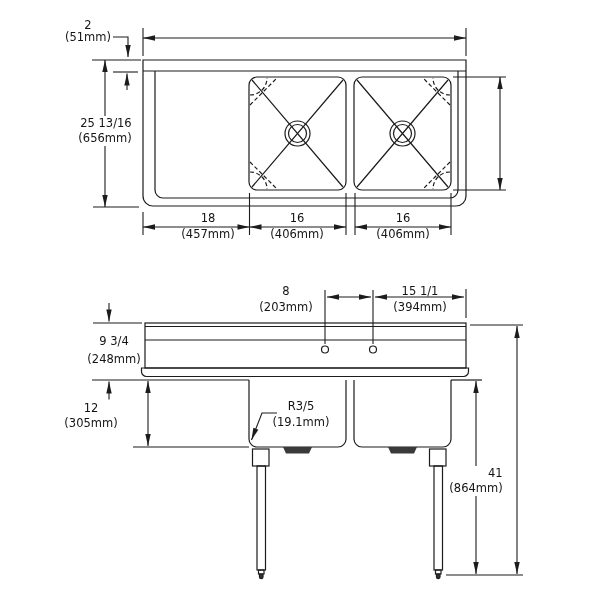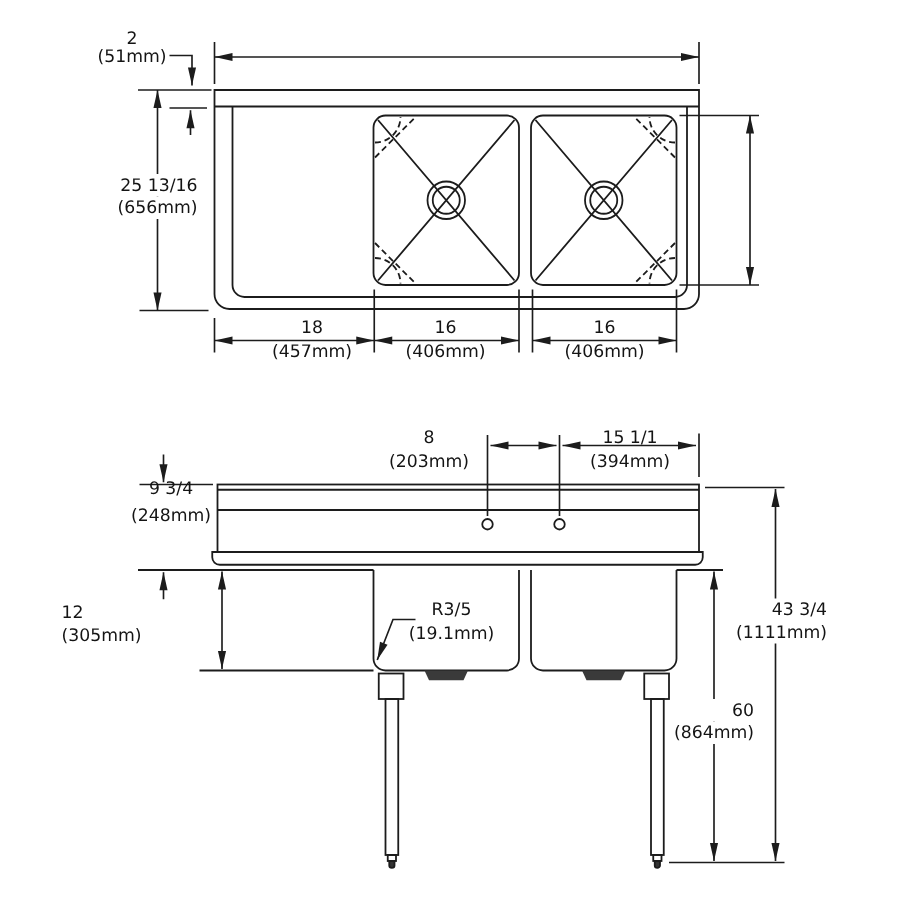--- a/index.html
+++ b/index.html
@@ -3,21 +3,21 @@
 <meta charset="utf-8">
 <style>
   html,body{margin:0;padding:0;background:#fff;}
   #canvas{position:relative;width:600px;height:600px;background:#fff;overflow:hidden;
           font-family:"DejaVu Sans","Liberation Sans",sans-serif;}
   svg{position:absolute;left:0;top:0;}
   .dim-label{position:absolute;transform:translateX(-50%);text-align:center;
              font-size:11.5px;color:#141414;line-height:15px;white-space:nowrap;}
   .dim-label span{display:block;}
   .dim-label.bg span{background:#fff;padding:0 2px;text-align:right;}
-  .dim-label.right{transform:none;text-align:left;}
+  .dim-label.right{transform:none;text-align:center;}
 </style>
 </head>
 <body>
 
 <div id="canvas">
 
 <svg width="600" height="600" viewBox="0 0 600 600">
   <defs>
     <marker id="ah" markerUnits="userSpaceOnUse" markerWidth="14" markerHeight="8" refX="12.5" refY="4" orient="auto-start-reverse">
       <path d="M12.5,4 L0.5,1.3 L0.5,6.7 Z" fill="#1c1c1c"></path>
@@ -150,34 +150,30 @@
   </div>
 
   <div class="dim-label" style="left:286px;top:283px;line-height:16px">
     <span>8</span>
     <span>(203mm)</span>
   </div>
   <div class="dim-label" style="left:420px;top:283px;line-height:16px">
     <span>15 1/1</span>
     <span>(394mm)</span>
   </div>
-  <div class="dim-label" style="left:114px;top:316px;line-height:18px">
+  <div class="dim-label" style="left:114px;top:332px;line-height:18px">
     <span>9 3/4</span>
     <span>(248mm)</span>
   </div>
   <div class="dim-label right" style="left:41px;width:100px;top:401px">
     <span>12</span>
     <span>(305mm)</span>
   </div>
   <div class="dim-label" style="left:301px;top:398px;line-height:16px">
     <span>R3/5</span>
     <span>(19.1mm)</span>
   </div>
-  <div class="dim-label bg" style="left:521px;top:399px">
-    <span>43 3/4</span>
-    <span>(1111mm)</span>
-  </div>
   <div class="dim-label bg" style="left:476px;top:466px">
-    <span>60</span>
+    <span>41</span>
     <span>(864mm)</span>
   </div>
 
 </div>
 
 </body></html>

